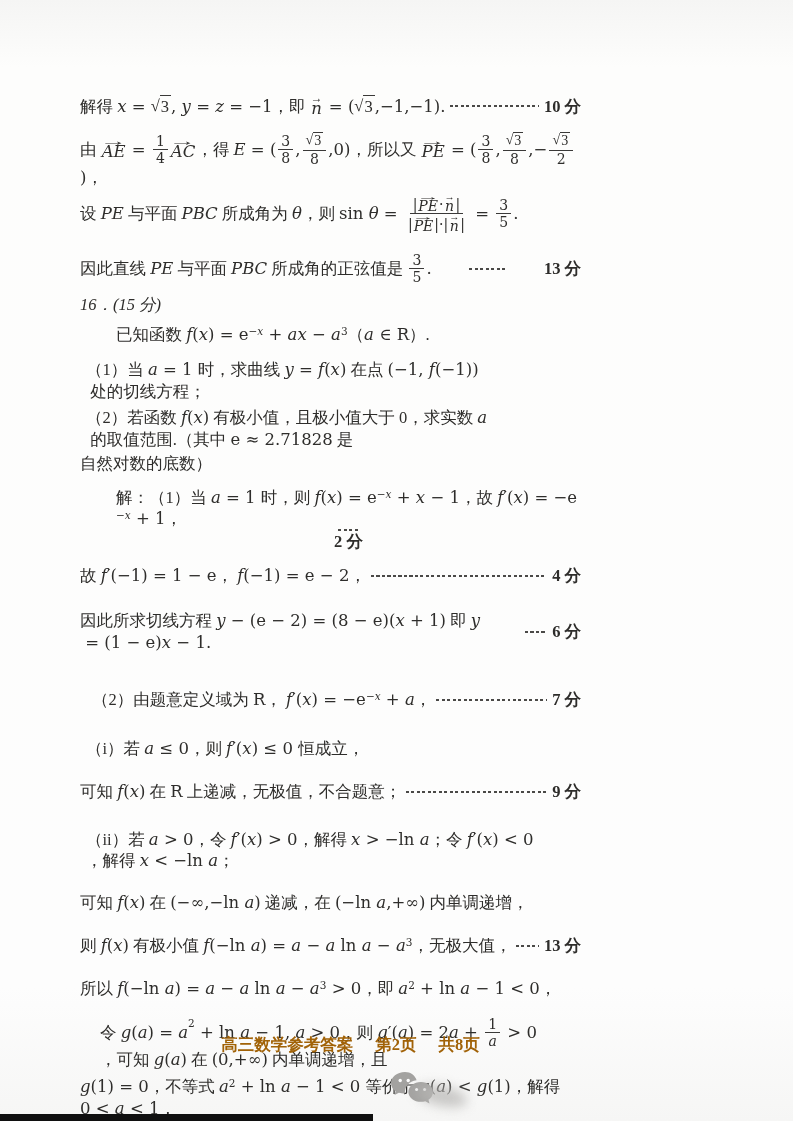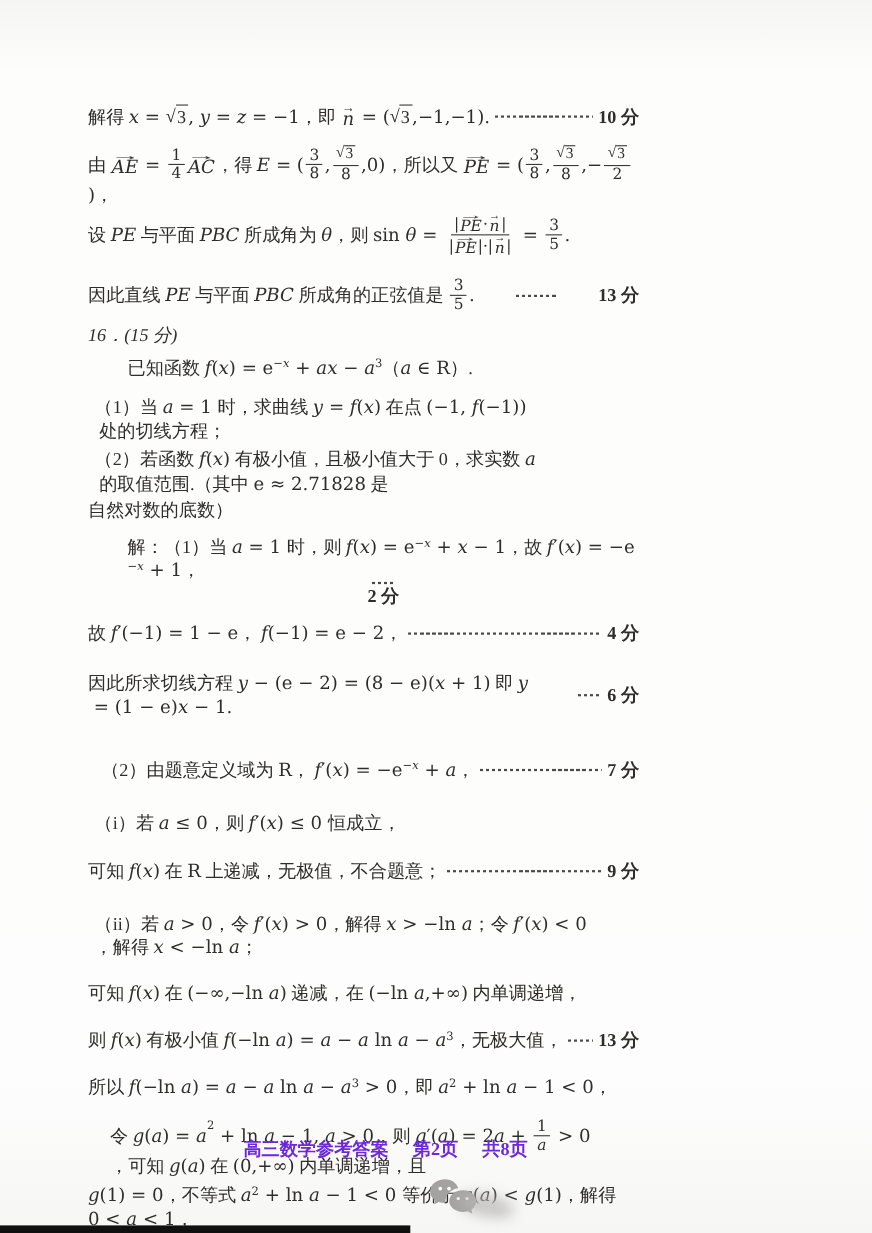--- a/index.html
+++ b/index.html
@@ -27,21 +27,21 @@
   .vec-arrow{display:block;height:0.5em;font-size:0.72em;line-height:0.55em;overflow:visible;}
   .vec-body{font-family:"DejaVu Serif",serif;font-style:italic;}
   .sqrt{display:inline-flex;align-items:flex-start;}
   .sqrt-sign{transform:translateY(-0.5px);}
   .sqrt-body{border-top:1.4px solid #3a3938;padding:0 2px 0 1px;}
   .leader{flex:1 1 auto;height:2px;min-width:22px;margin:0 5px;align-self:center;
     background:repeating-linear-gradient(90deg,#4a4947 0 3px,transparent 3px 5.5px);}
   .score{white-space:nowrap;font-family:"Liberation Serif",serif;font-weight:bold;}
   .footer{
     position:absolute;left:0;top:1034px;width:701px;display:flex;justify-content:center;
-    gap:22px;font-weight:bold;font-size:16.5px;color:#6d28d9;
+    gap:22px;font-weight:bold;font-size:16.5px;color:#a16207;
   }
   .watermark{position:absolute;left:390px;top:1070px;width:90px;height:45px;}
   .watermark .shadow{
     position:absolute;left:26px;top:16px;width:52px;height:20px;background:#b9b8b6;
     filter:blur(6px);transform:rotate(12deg);opacity:.75;border-radius:50%;
   }
   .edge-bar{position:absolute;left:0;bottom:0;width:373px;height:7px;background:#101010;}
 </style>
 </head>
 <body>

